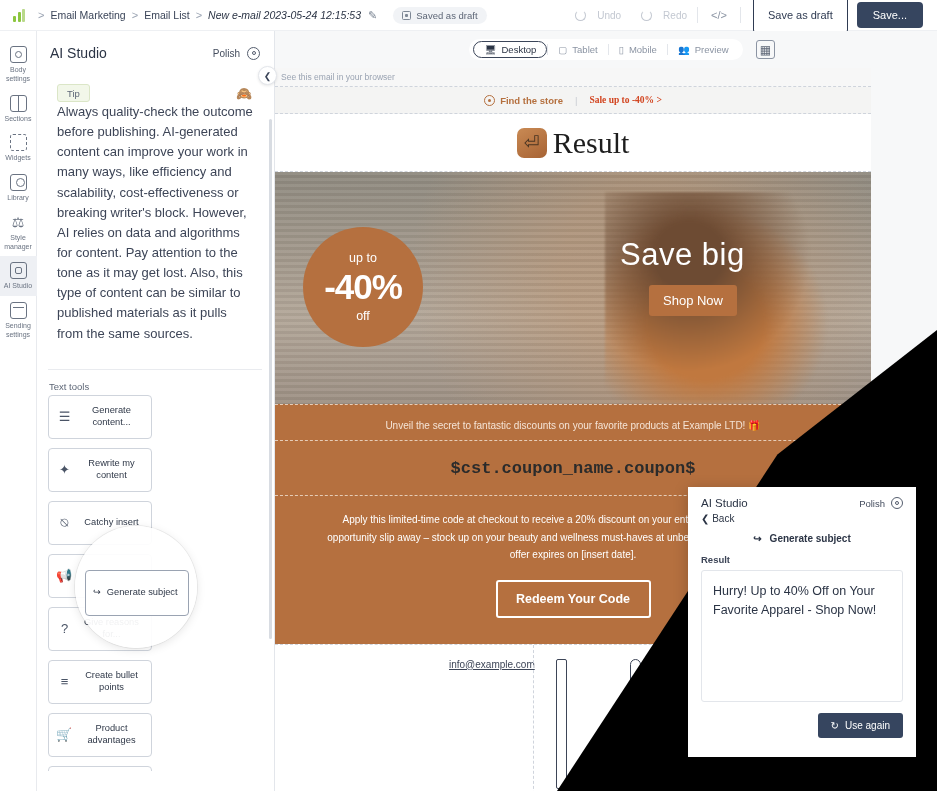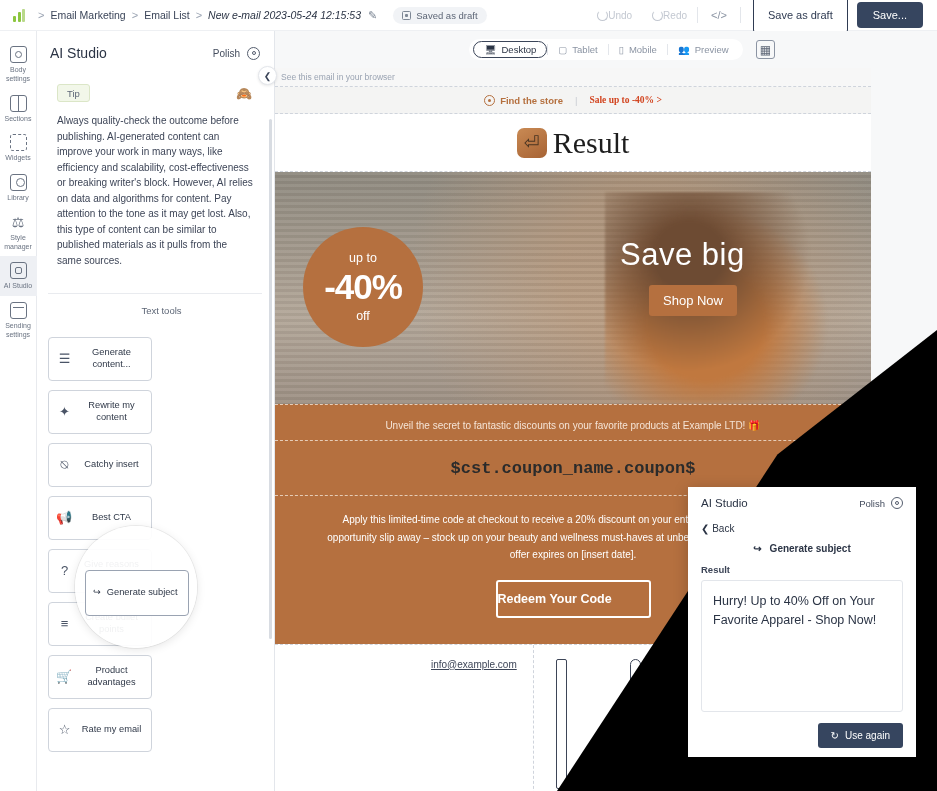--- a/index.html
+++ b/index.html
@@ -29,21 +29,21 @@
   .crumb-current { font-style: italic; color: #2b3445; }
   .pencil-ic { margin-left: 7px; color: #7d8795; font-size: 11px; }
   .saved-chip {
     margin-left: 16px; display: inline-flex; align-items: center; gap: 5px;
     background: #f1f3f6; border-radius: 11px; padding: 3px 9px;
     font-size: 9.5px; color: #5d6676;
   }
   .chip-ic { width: 9px; height: 9px; border: 1px solid #7d8795; border-radius: 1.5px; position: relative; }
   .chip-ic:after { content:''; position:absolute; inset:2px; background:#7d8795; border-radius:1px;}
   .topbar-right { margin-left: auto; display: flex; align-items: center; gap: 0; }
-  .tb-act { display: inline-flex; align-items: center; gap: 0; color: #c3c8d1; font-size: 10px; padding: 0 10px; }
+  .tb-act { display: inline-flex; align-items: center; gap: 11px; color: #c3c8d1; font-size: 10px; padding: 0 10px; }
   .circ-arrow { width: 11px; height: 11px; border: 1.3px solid #c3c8d1; border-radius: 50%; border-top-color: transparent; }
   .code-btn {
     color: #8b94a3; font-size: 11px; padding: 2px 7px; border-radius: 4px;
     border: 1px dashed transparent; margin: 0 5px;
   }
   .divider-v { width: 1px; height: 16px; background: #e3e6eb; }
   .btn-outline {
     border: 1px solid #2f3b52; color: #2f3b52; background: #fff;
     border-radius: 4px; padding: 12px 14px; font-size: 11px; margin-left: 12px;
   }
@@ -92,24 +92,24 @@
   .gear:after { content:''; position:absolute; inset:3.5px; border:1.2px solid #555e6e; border-radius:50%;}
   .panel-scroll { height: 700px; overflow: hidden; position: relative; }
 
   .tip-card { margin: 3px 12px 0 11px; padding: 10px 9px 12px; }
   .tip-row { display: flex; align-items: center; justify-content: flex-end; }
   .tip-badge {
     background: #f2f7e9; border: 1px solid #dbe6c7; color: #5d6676;
     font-size: 9.5px; border-radius: 3px; padding: 2.5px 9px;
   }
   .eye-off { margin-left: auto; color: #6a7382; font-size: 13px; }
-  .tip-text { margin-top: 11px; font-size: 10px; line-height: 1.55; color: #3d4557; }
+  .tip-text { font-size: 13px; line-height: 1.55; color: #3d4557; }
   .panel-rule { height: 1px; background: #e9ebef; margin: 13px 12px 0 11px; }
 
-  .tools-label { font-size: 9.5px; color: #5d6676; margin: 11px 0 21px 12px; text-align: center; }
+  .tools-label { font-size: 9.5px; color: #5d6676; margin: 11px 0 3px 12px; }
   .tool-grid { display: flex; flex-wrap: wrap; gap: 9px; padding: 0 12px 0 11px; }
   .tool-btn {
     width: 104px; height: 44px; border: 1px solid #cfd4dc; border-radius: 4px;
     display: flex; align-items: center; gap: 6px; padding: 0 7px;
     font-size: 9.3px; color: #2f3848; line-height: 1.25;
   }
   .tool-btn .t-ic { width: 17px; flex: 0 0 17px; text-align: center; font-size: 13px; color: #4a5466; }
   .tool-btn .t-lb { flex: 1; text-align: center; }
 
   .highlight-ring {
@@ -225,27 +225,27 @@
   .coupon {
     font-family: "Liberation Mono", monospace; font-weight: bold; color: #2b2b2b;
     font-size: 17px; text-align: center; padding: 18px 0 17px;
   }
   .band-p {
     color: #fff; font-size: 10px; line-height: 1.75; text-align: center;
     padding: 15px 42px 13px;
   }
   .redeem {
     display: block; width: 155px; margin: 3px auto 0; border: 2px solid #fff; color: #fff;
-    font-size: 12.5px; font-weight: bold; padding: 10px 0; border-radius: 3px;
+    font-size: 12.5px; font-weight: bold; text-align: center; padding: 10px 0; border-radius: 3px;
   }
   .band-foot { height: 26px; }
 
   .mail-footer { background: #fff; height: 160px; position: relative; border-top: 1px dashed #cfd4dc; }
   .footer-mail {
-    position: absolute; left: 156px; top: 14px; font-size: 10px;
+    position: absolute; left: 174px; top: 14px; font-size: 10px;
     color: #3d4557; text-decoration: underline;
   }
   .footer-cell { position: absolute; left: 258px; top: 0; right: 0; bottom: 0; border-left: 1px dashed #cfd4dc; }
   .hang { position: absolute; top: 14px; width: 11px; height: 130px; border: 1.2px solid #3d4557; border-radius: 2px; }
   .hang.h1 { left: 22px; }
   .hang.h2 { left: 96px; border-radius: 6px 6px 2px 2px; }
   .hang.h3 { left: 168px; }
 
   
   .wedge {
@@ -264,21 +264,21 @@
   .popup {
     position: absolute; left: 688px; top: 487px; width: 228px; height: 270px;
     background: #fff; box-shadow: 0 3px 14px rgba(0,0,0,.22); z-index: 9;
     padding: 10px 13px 12px;
   }
   .pop-head { display: flex; align-items: center; }
   .pop-title { font-size: 11.5px; color: #2b3445; }
   .pop-lang { margin-left: auto; font-size: 9.5px; color: #444d5e; }
   .pop-gear { width: 12px; height: 12px; margin-left: 6px; border: 1.2px solid #555e6e; border-radius: 50%; position: relative; }
   .pop-gear:after { content:''; position:absolute; inset:3px; border:1px solid #555e6e; border-radius:50%;}
-  .pop-back { margin-top: 14px; font-size: 10px; color: #2b3445; }
+  .pop-back { margin-top: 4px; font-size: 10px; color: #2b3445; }
   .pop-tool {
     margin-top: 9px; display: flex; align-items: center; justify-content: center; gap: 8px;
     font-size: 10px; font-weight: bold; color: #2b3445;
   }
   .pop-res-lb { margin-top: 10px; font-size: 9.5px; font-weight: bold; color: #3d4557; }
   .pop-box {
     margin-top: 5px; height: 132px; border: 1px solid #e3e6eb; border-radius: 3px;
     padding: 11px 11px; font-size: 12.5px; line-height: 1.5; color: #2b3445;
   }
   .pop-actions { display: flex; justify-content: flex-end; margin-top: 11px; }

